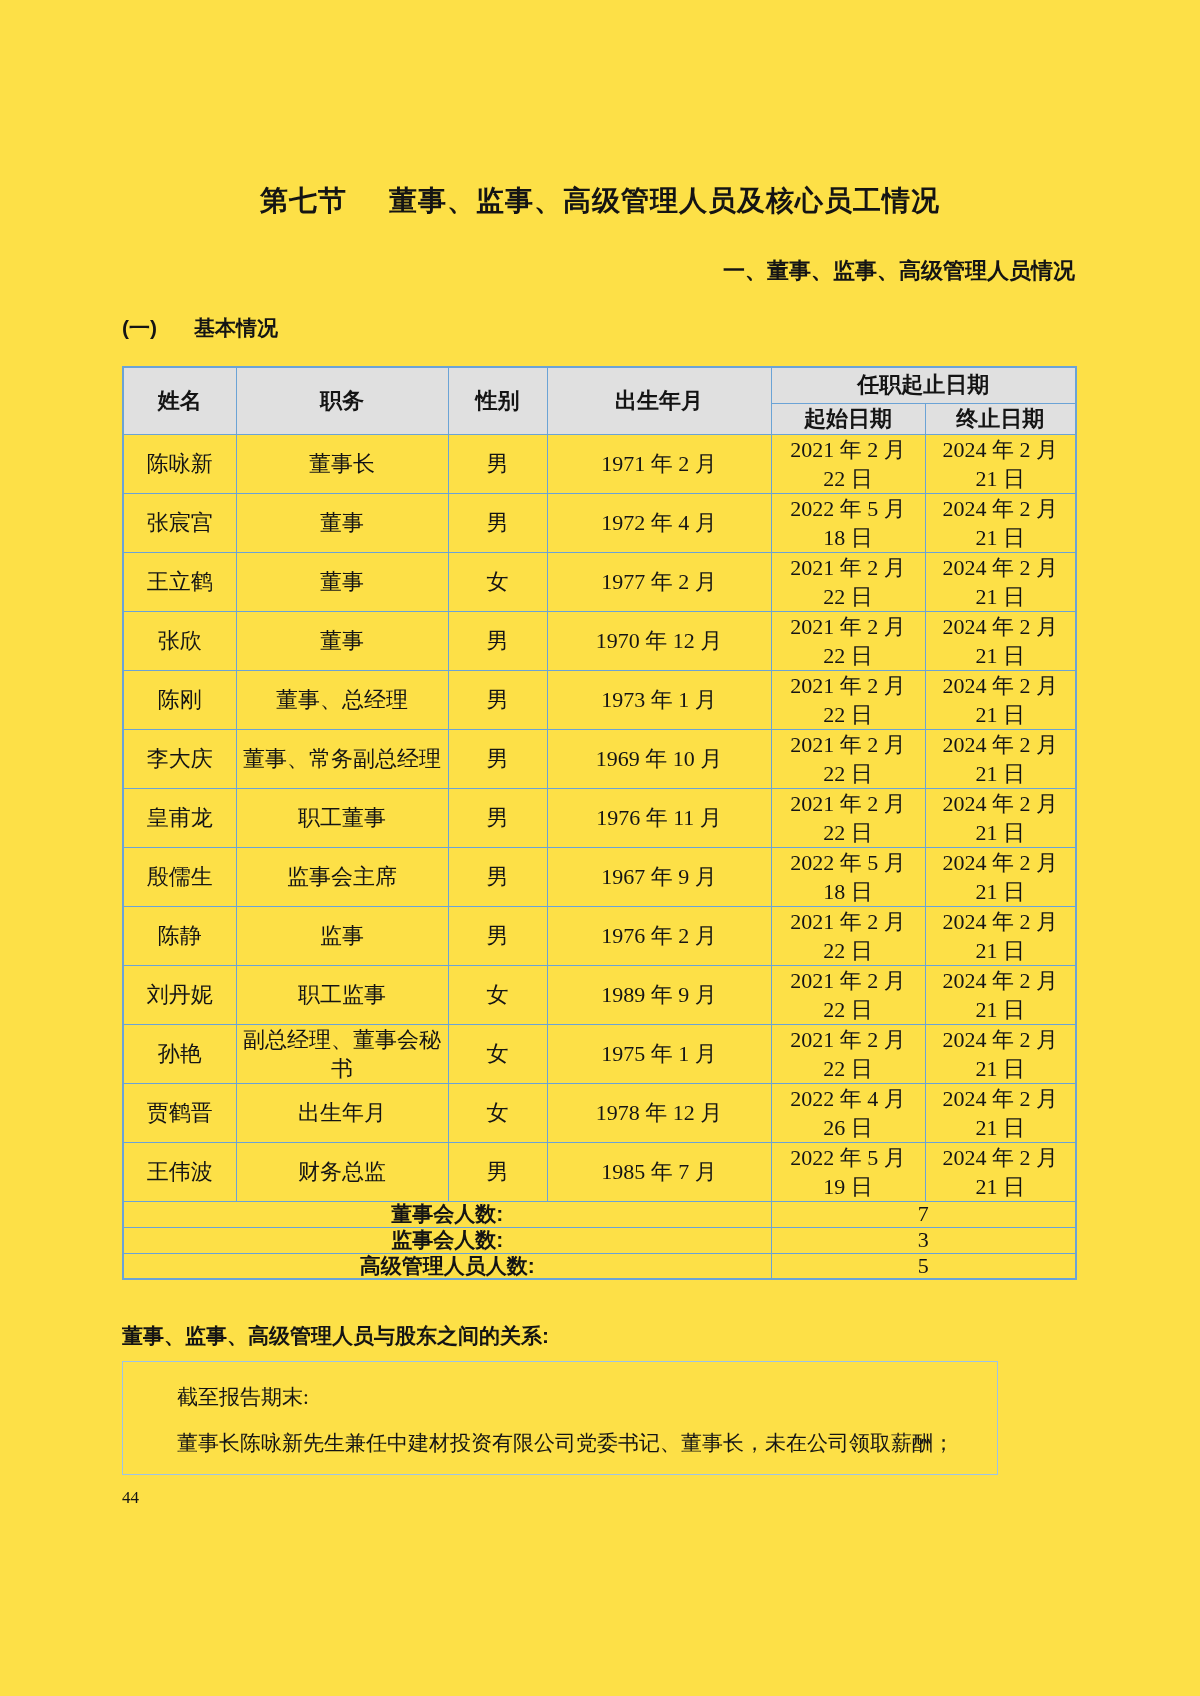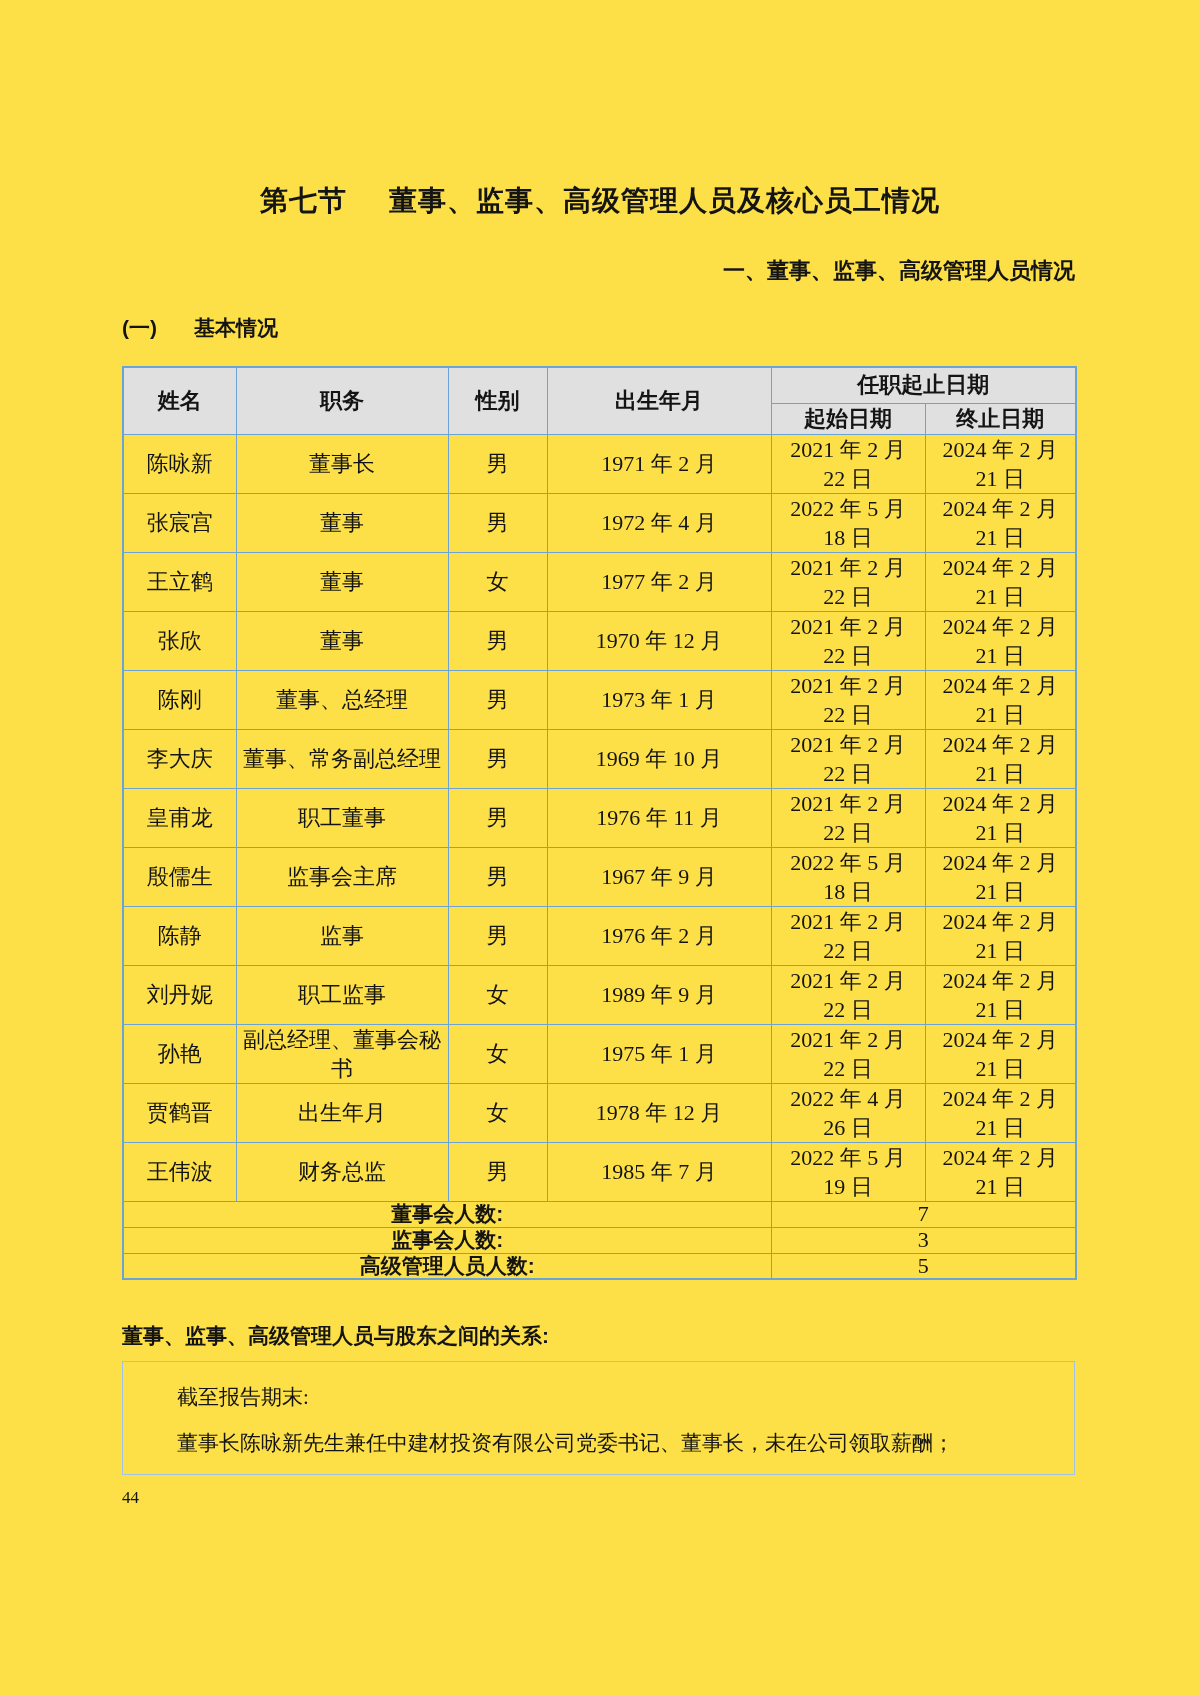--- a/index.html
+++ b/index.html
@@ -80,21 +80,21 @@
   td.sum-value{text-align:right;padding-right:8px;font-size:22px;}
   .relation-heading{
     margin:42px 0 0 0;
     font-family:"Liberation Sans","DejaVu Sans",sans-serif;
     font-weight:bold;
     font-size:21px;
     line-height:28px;
   }
   .relation-box{
     margin-top:11px;
-    width:953px;
+    width:876px;
     border:1px solid var(--box-blue);
     padding:4px 12px 16px 12px;
     font-size:21px;
   }
   .relation-box p{
     margin:16px 0 0 0;
     text-indent:2em;
     line-height:30px;
   }
   .page-number{

